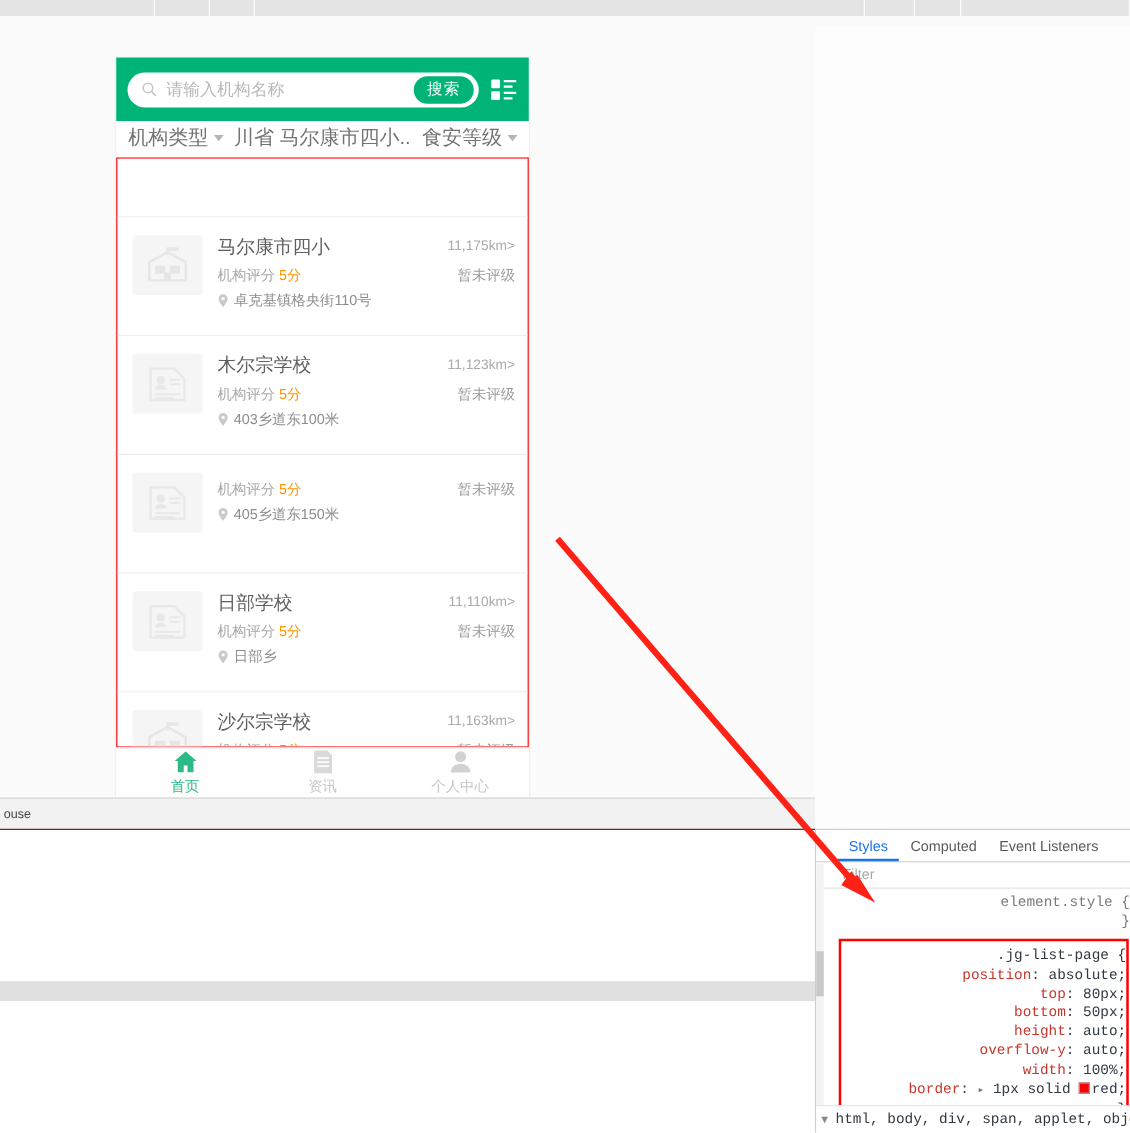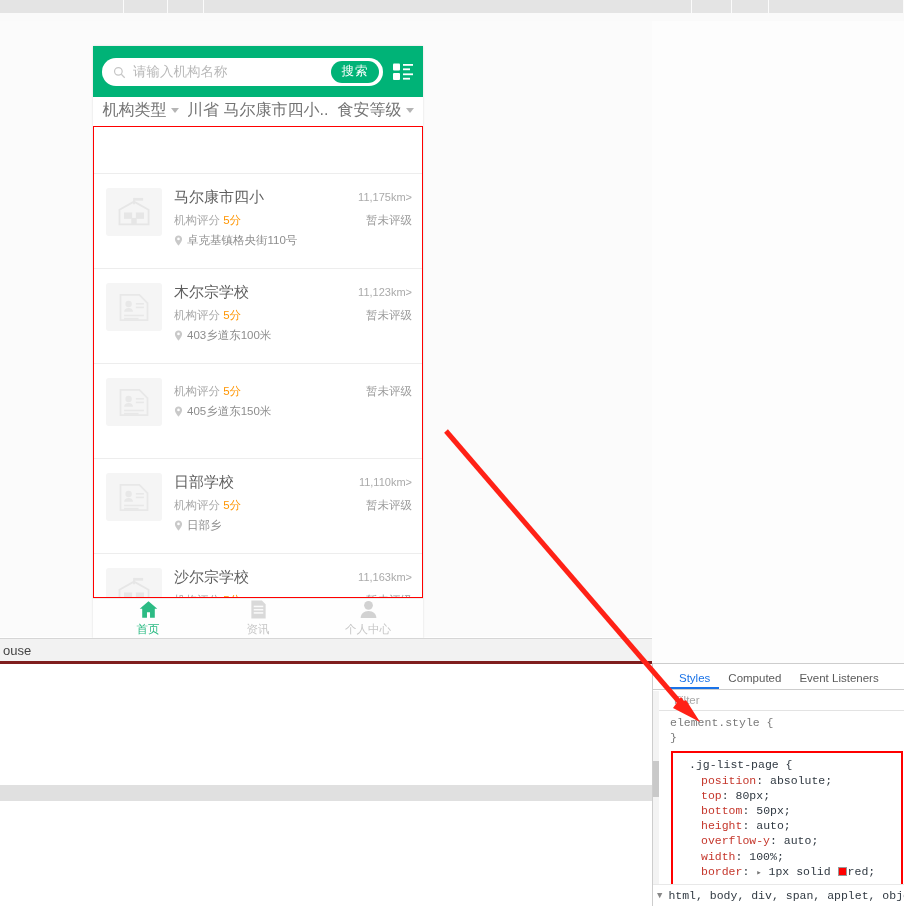--- a/index.html
+++ b/index.html
@@ -128,23 +128,23 @@
     gap: 2px;
   }
   .tab-label { font-size: 11.5px; color: #c7c7c7; }
   .tab.active .tab-label { color: #2cbb84; }
   .tab-ico { width: 21px; height: 21px; }
 
   
   #left-label {
     position: absolute; left: 0; top: 638px; width: 652px; height: 26px;
     background: #f2f2f2; border-top: 1px solid #d6d6d6;
-    border-bottom: 3px solid #7f1d1d;
+    border-bottom: 1px solid #7f1d1d;
     display: flex; align-items: center; padding-left: 3px;
-    font-size: 13px; color: #444;
+    font-size: 10px; color: #444;
   }
   #mid-blank {
     position: absolute; left: 0; top: 664px; width: 652px; height: 121px;
     background: #ffffff;
   }
   #grey-band {
     position: absolute; left: 0; top: 785px; width: 652px; height: 16px;
     background: #e0e0e0;
   }
   #bottom-blank {
@@ -170,21 +170,21 @@
   .dt-tab {
     font-family: "Liberation Sans", sans-serif; font-size: 11.5px;
     color: #5a5a5a; padding: 0 9px 5px 9px; cursor: pointer; white-space: nowrap;
   }
   .dt-tab.active { color: #1a73e8; border-bottom: 2px solid #1a73e8; padding-bottom: 3px; }
   .dt-filter {
     height: 21px; border-bottom: 1px solid #e3e3e3; background: #fff;
     display: flex; align-items: center; padding-left: 21px;
     font-family: "Liberation Sans", sans-serif; font-size: 11.5px; color: #a6a6a6;
   }
-  .dt-code { padding: 4px 0 0 17px; font-size: 11.5px; line-height: 15.2px; color: #303942; }
+  .dt-code { padding: 4px 0 0 17px; font-size: 11.5px; line-height: 15.2px; color: #303942; text-align: right; }
   .dt-code .sel { color: #7a7a7a; }
   .dt-prop { color: #c5372c; }
   .dt-val { color: #303942; }
   .dt-rule-box {
     margin: 6px 1px 0 1px; border: 2px solid #ff0000; padding: 4px 0 4px 16px;
   }
   .swatch {
     display: inline-block; width: 9px; height: 9px; background: #ff0000;
     border: 1px solid #999; vertical-align: -1px; margin-right: 1px;
   }

